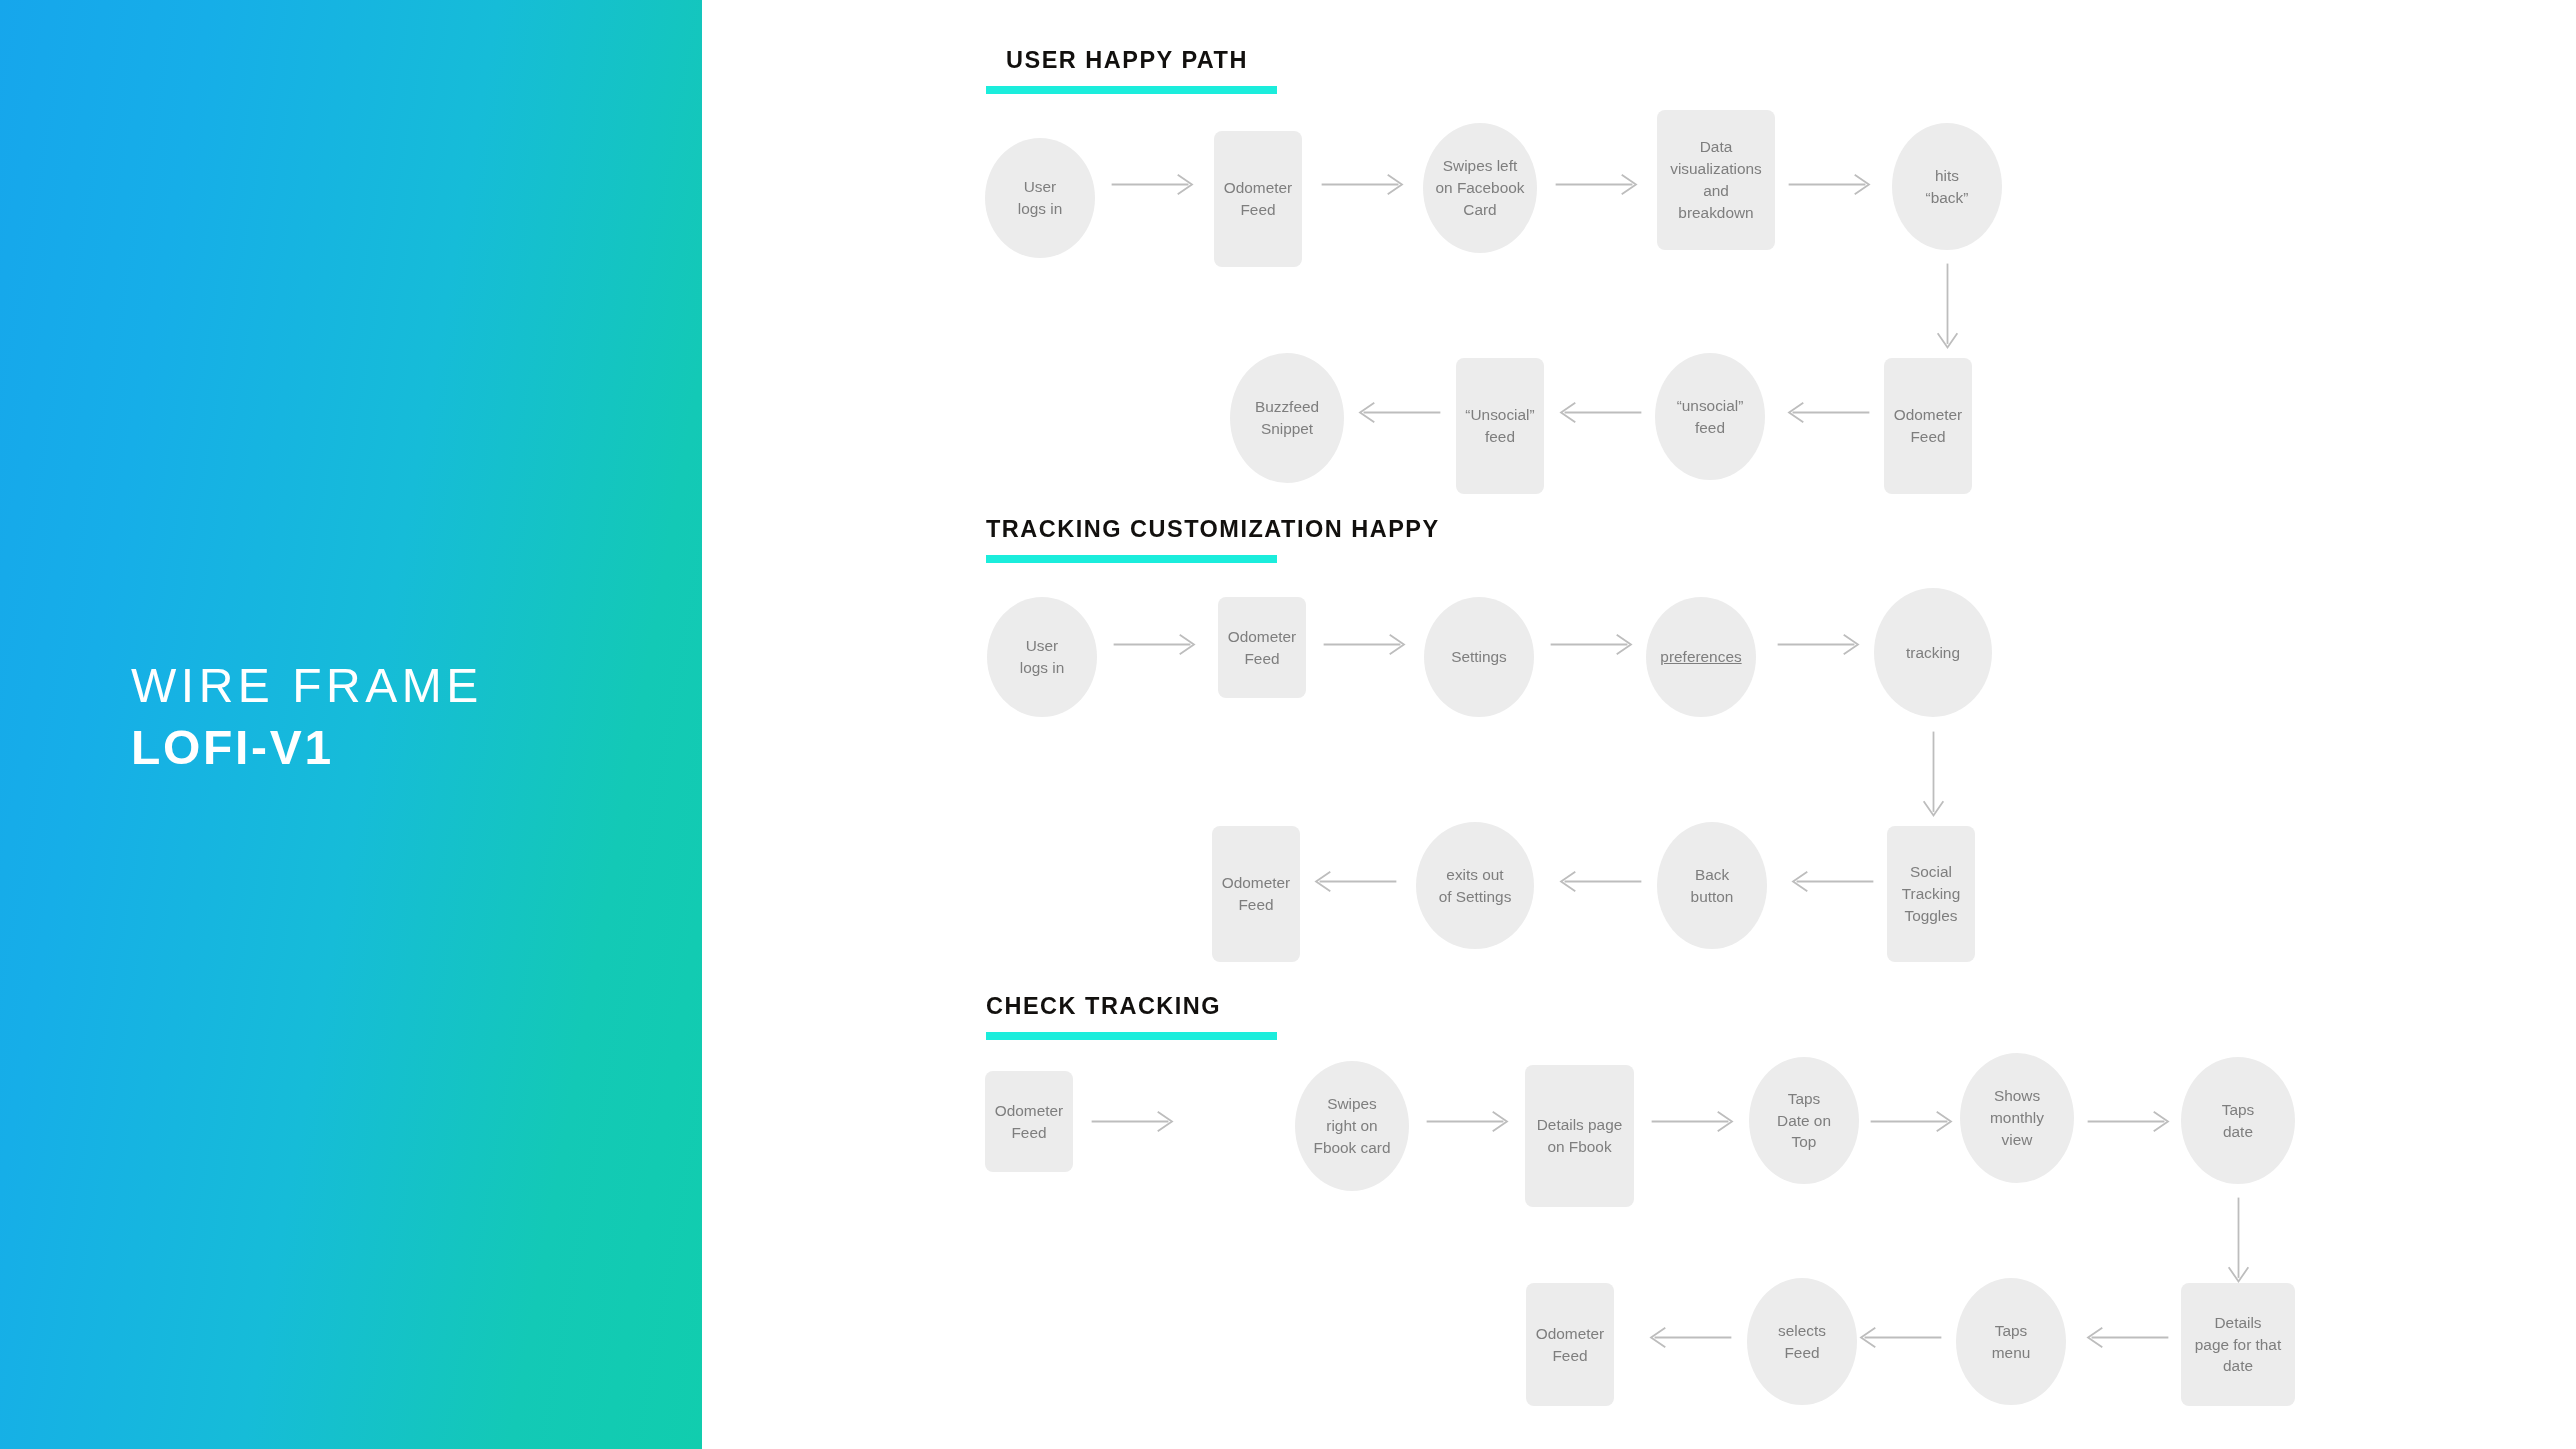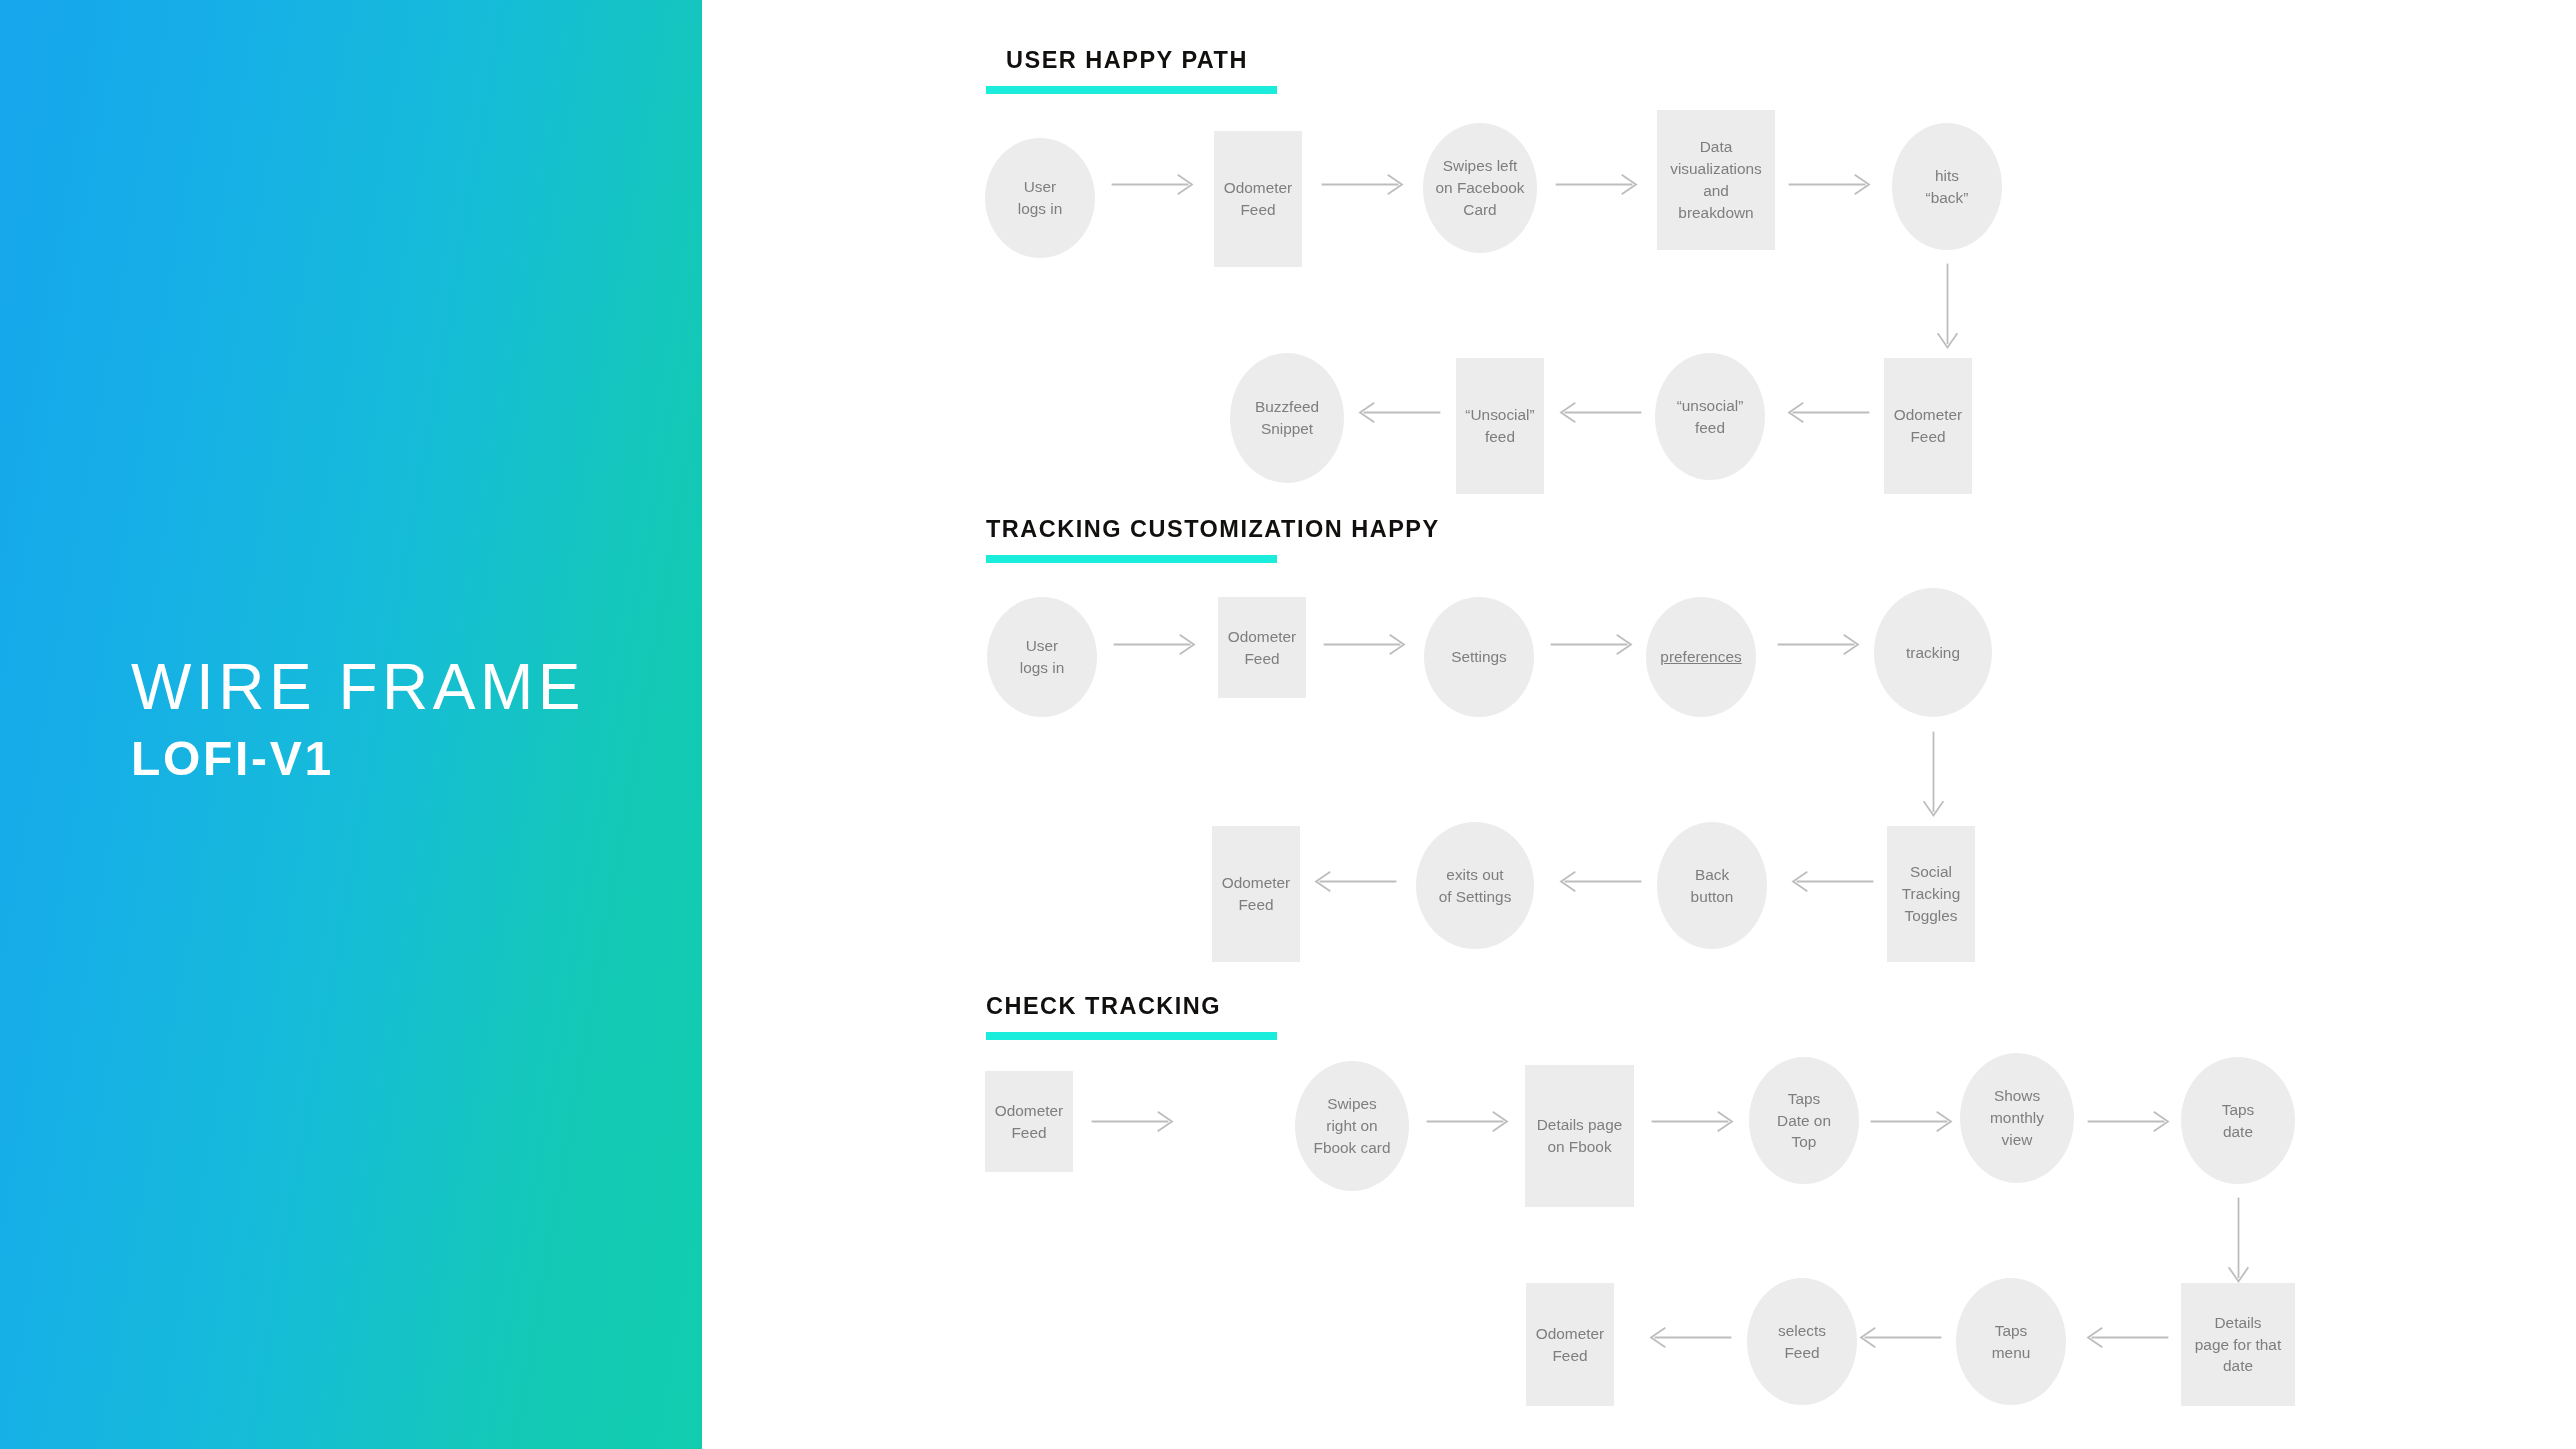--- a/index.html
+++ b/index.html
@@ -25,26 +25,27 @@
     height: 1449px;
     background: linear-gradient(100deg, #16A6EC 0%, #16AEE8 22%, #16BCD8 52%, #13C9B6 80%, #11CDAE 100%);
   }
   .cover-inner {
     position: absolute;
     left: 131px;
     top: 650px;
     width: 543px;
   }
   .cover-title-light {
-    font-size: 64px;
+    font-size: 48px;
     font-weight: 300;
     letter-spacing: 4.5px;
     color: #ffffff;
     line-height: 1.18;
     white-space: nowrap;
+    margin-top: 8px;
   }
   .cover-title-bold {
     font-size: 48px;
     font-weight: 700;
     letter-spacing: 2.7px;
     color: #ffffff;
     line-height: 1.18;
     margin-top: 5.4px;
     white-space: nowrap;
   }
@@ -81,21 +82,21 @@
     align-items: center;
     justify-content: center;
     text-align: center;
     color: #7E7E7E;
     font-size: 15.4px;
     font-weight: 400;
     line-height: 1.42;
     padding: 3.6px 5.4px;
   }
   .node.ellipse { border-radius: 50%; }
-  .node.rect { border-radius: 0; }
+  .node.rect { border-radius: 8px; }
   .node-label { display: block; }
 
   
   .arrow { position: absolute; }
   .arrow svg { display: block; overflow: visible; }
 </style>
 </head>
 <body>
 
 <div id="page">

